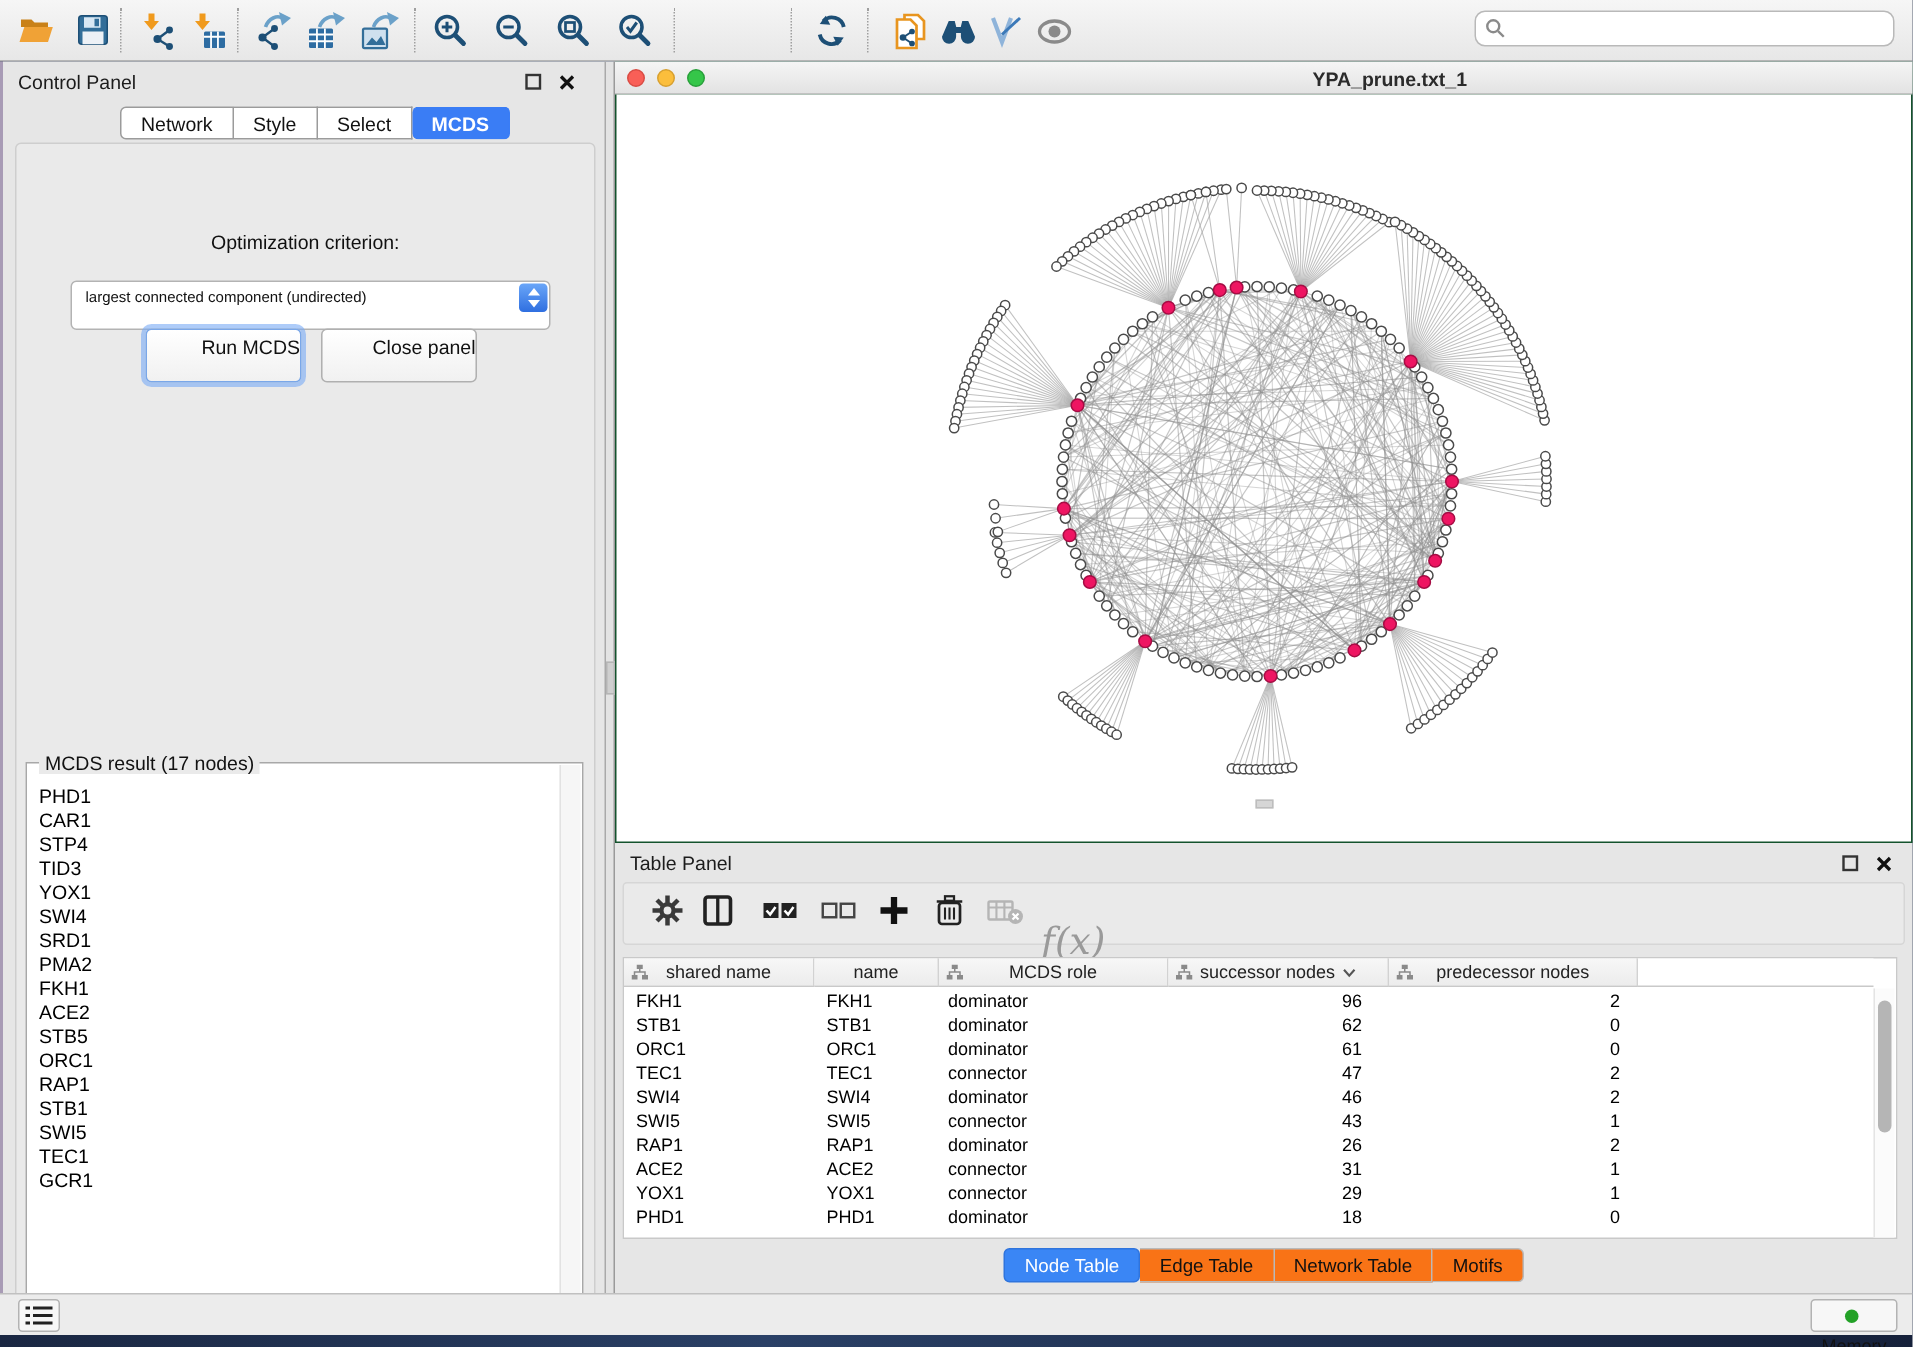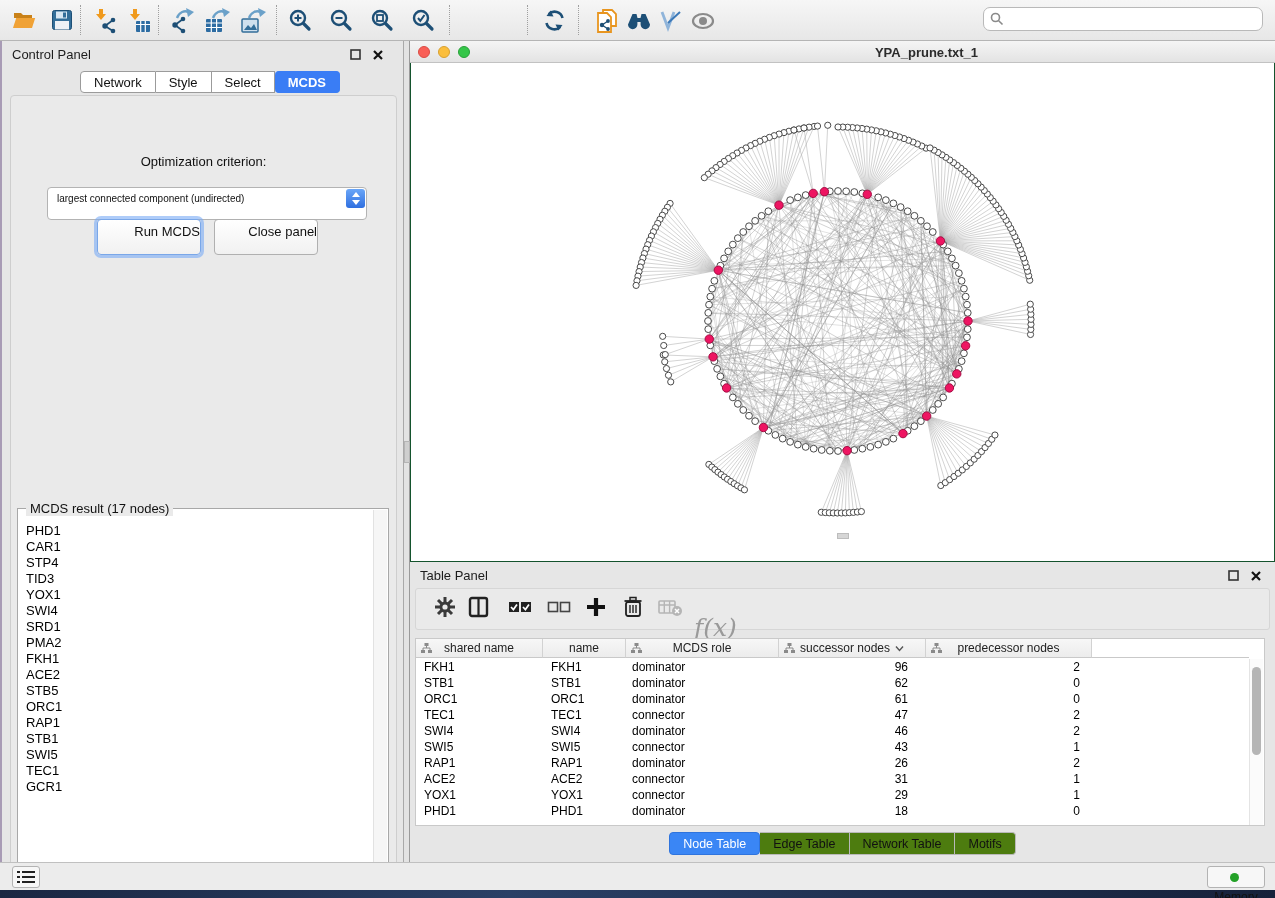--- a/index.html
+++ b/index.html
@@ -56,21 +56,21 @@
   #node-table { position:absolute; left:5px; top:76px; width:850px; height:188px; background:#fff; border:1px solid #c9c9c9; }
   #nt-head { position:absolute; left:0; top:0; height:19px; display:flex; }
   .nt-hcell { height:19px; background:linear-gradient(#f7f7f7,#ececec); border-right:1px solid #d2d2d2; border-bottom:1px solid #c9c9c9; display:flex; align-items:center; justify-content:center; gap:5px; font-size:12px; color:#222; position:relative; }
   .nt-hcell.filler { background:#fff; border-right:none; }
   .nt-hcell .hic { position:absolute; left:5px; top:4px; }
   .nt-row { position:absolute; left:0; height:16px; width:833px; }
   .nt-cell { position:absolute; top:0; height:16px; font-size:12px; line-height:16px; color:#000; white-space:nowrap; }
   #nt-scroll { position:absolute; right:1px; top:20px; width:14px; height:166px; background:#fbfbfb; border-left:1px solid #e4e4e4; }
   #nt-thumb { position:absolute; left:2px; top:8px; width:9px; height:88px; background:#b5b5b5; border-radius:5px; }
   #tp-tabs { position:absolute; left:0; top:270px; width:100%; display:flex; justify-content:center; }
-  .tp-tab { height:23px; padding:0 13px; font-size:12.5px; line-height:22px; background:#4d7c0f; border:1px solid #b9b9b9; border-left:none; color:#111; }
+  .tp-tab { height:23px; padding:0 13px; font-size:12.5px; line-height:22px; background:#f97316; border:1px solid #b9b9b9; border-left:none; color:#111; }
   .tp-tab:first-child { border-left:1px solid #b9b9b9; border-radius:4px 0 0 4px; }
   .tp-tab:last-child { border-radius:0 4px 4px 0; }
   .tp-tab.active { background:#3a86f5; color:#fff; border-color:#2f74dd; border-radius:4px; }
   
   #status-bar { left:0; top:862px; width:1275px; height:28px; background:#ececec; border-top:1px solid #c0c0c0; }
   #list-btn { position:absolute; left:12px; top:3px; width:28px; height:22px; background:#f7f7f7; border:1px solid #b3b3b3; border-radius:3px; }
   #memory-btn { position:absolute; right:10px; top:3px; width:58px; height:22px; background:#f7f7f7; border:1px solid #b3b3b3; border-radius:3px; font-size:12px; line-height:20px; text-align:center; color:#111; }
   #memory-btn .dot { display:inline-block; width:9px; height:9px; border-radius:50%; background:#23a127; margin-right:4px; vertical-align:-1px; }
 </style>
 </head>

